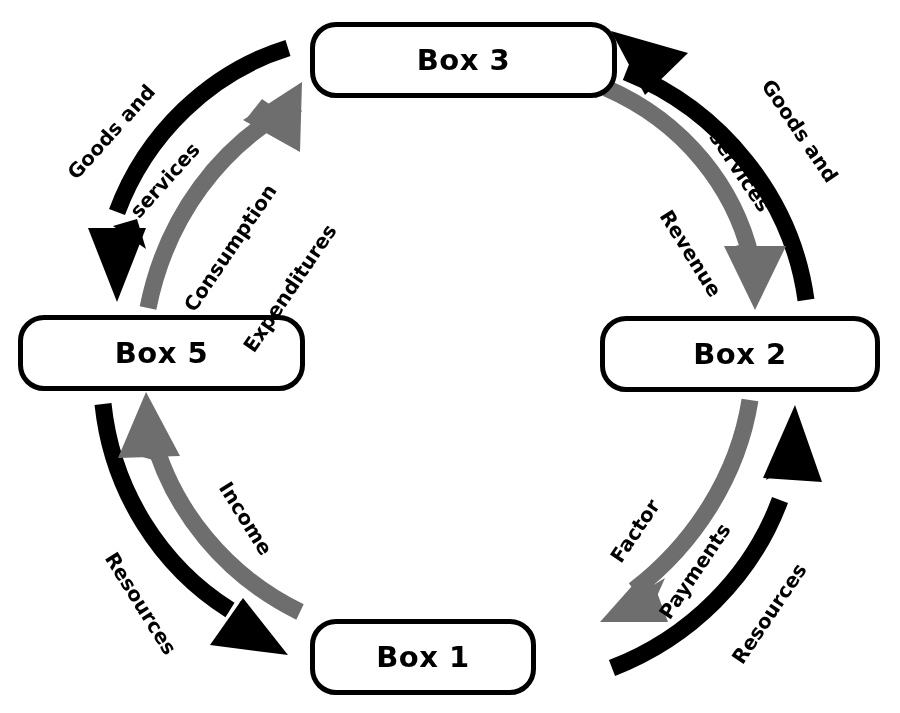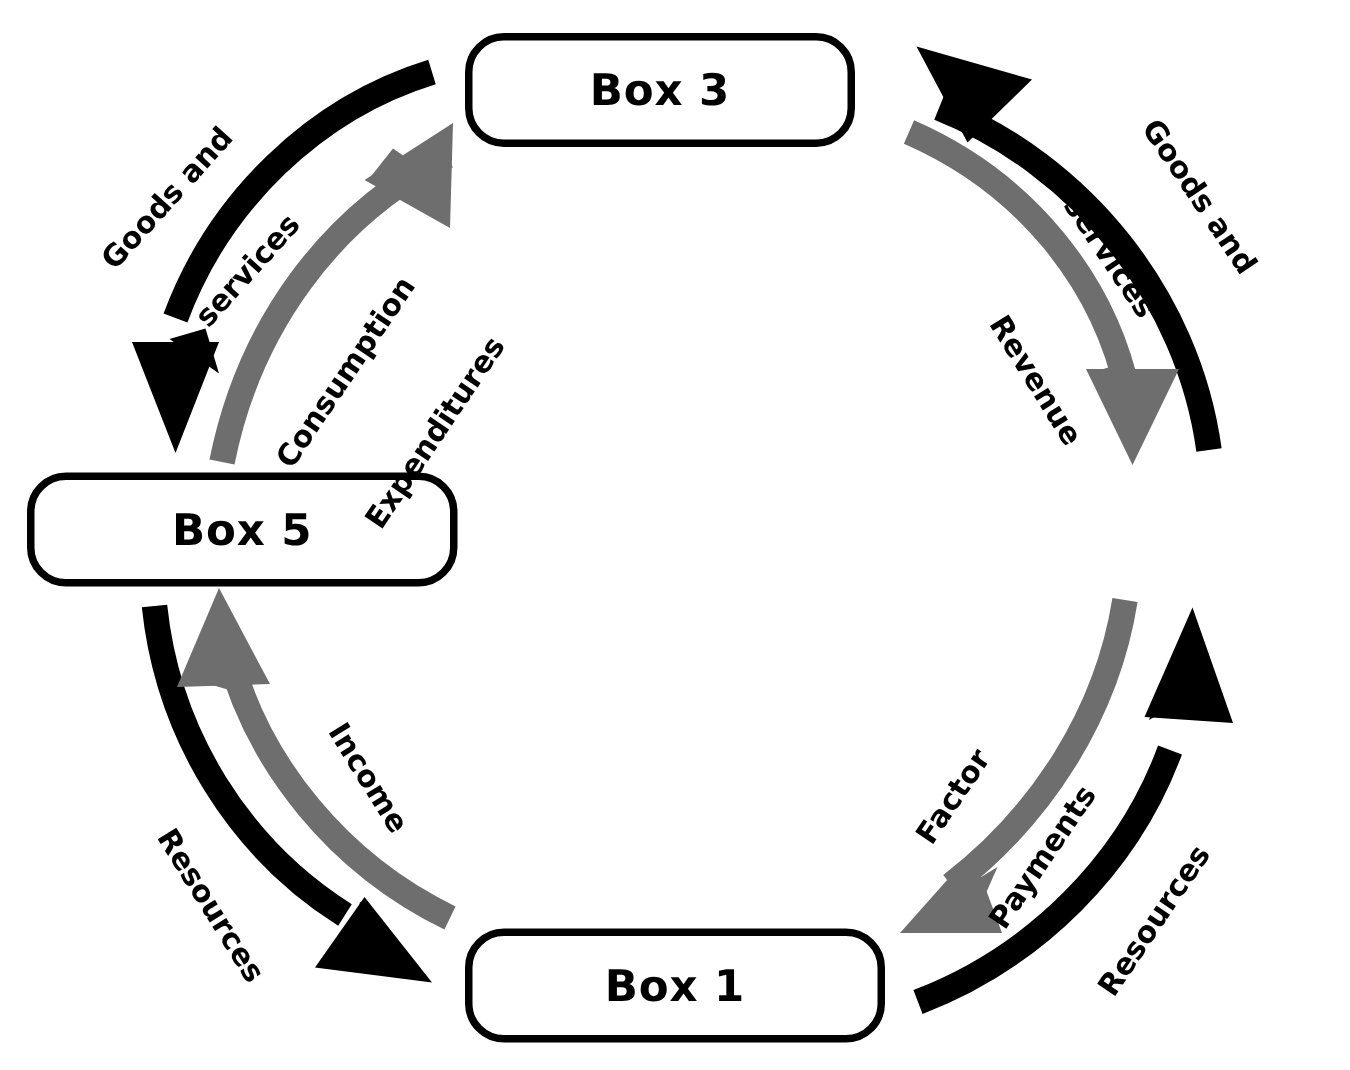--- a/index.html
+++ b/index.html
@@ -33,24 +33,24 @@
     justify-content: center;
     z-index: 5;
   }
   .node-label {
     font-size: 29px;
     font-weight: bold;
     color: #000000;
     letter-spacing: 0.5px;
     white-space: nowrap;
   }
-  #box-3 { left: 310px; top: 22px;  width: 260px; height: 76px; }
+  #box-3 { left: 310px; top: 22px;  width: 307px; height: 76px; }
   #box-4 { left: 18px;  top: 315px; width: 287px; height: 76px; }
   #box-2 { left: 600px; top: 316px; width: 280px; height: 76px; }
-  #box-1 { left: 310px; top: 619px; width: 280px; height: 76px; }
+  #box-1 { left: 310px; top: 619px; width: 226px; height: 76px; }
 
   .edge-label {
     position: absolute;
     z-index: 6;
     color: #000000;
     font-size: 20px;
     font-weight: 600;
     line-height: 1.18;
     white-space: pre;
     text-align: center;
@@ -113,20 +113,23 @@
       <polygon points="146,392 180,456 118,458" fill="#6e6e6e"></polygon>
       <polygon points="125,452 144,441 160,462" fill="#6e6e6e"></polygon>
     </g>
 
   </svg>
 
   <div class="node-box" id="box-3">
     <span class="node-label">Box 3</span>
   </div>
 
+  <div class="node-box" id="box-2">
+    <span class="node-label">Box 2</span>
+  </div>
 
   <div class="node-box" id="box-1">
     <span class="node-label">Box 1</span>
   </div>
 
   <div class="node-box" id="box-4">
     <span class="node-label">Box 5</span>
   </div>
 
   <div class="edge-label two-line" style="left:58px; top:60px; width:160px; transform: rotate(-48deg);">

